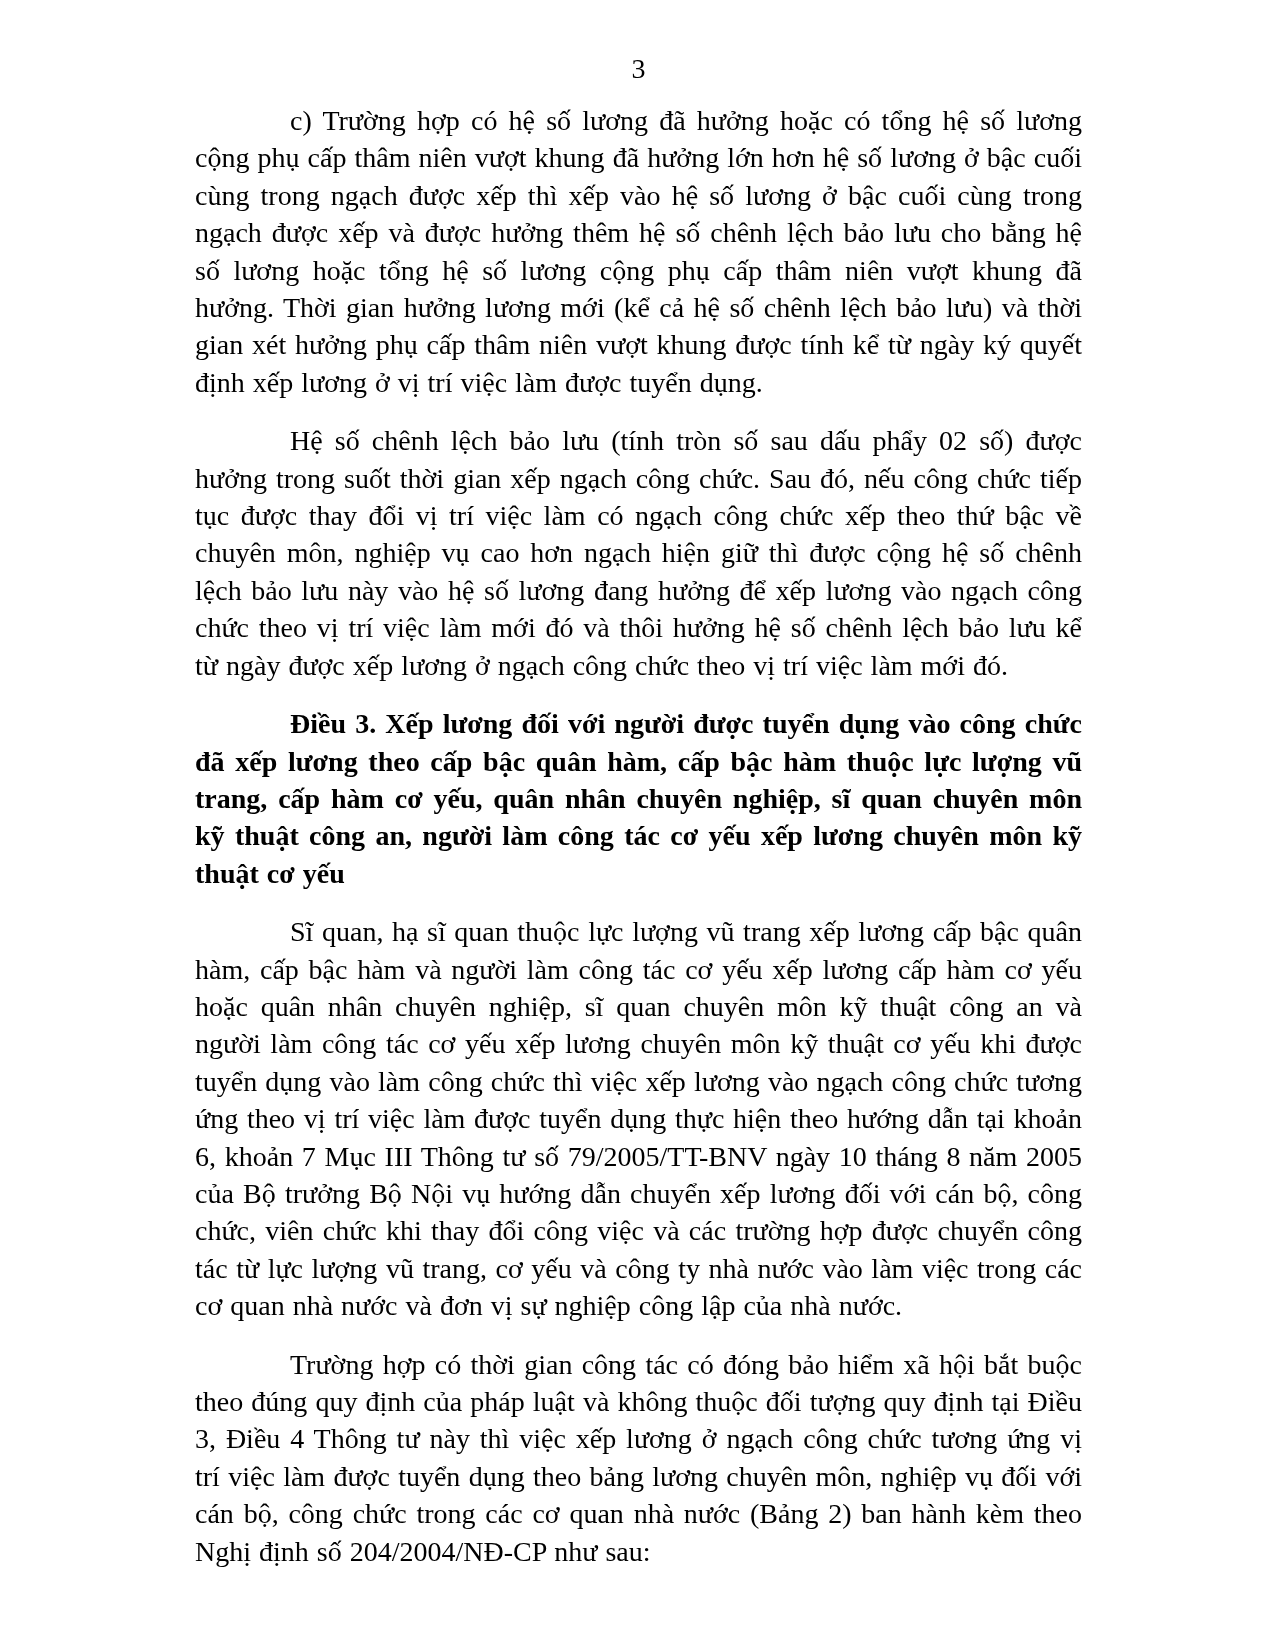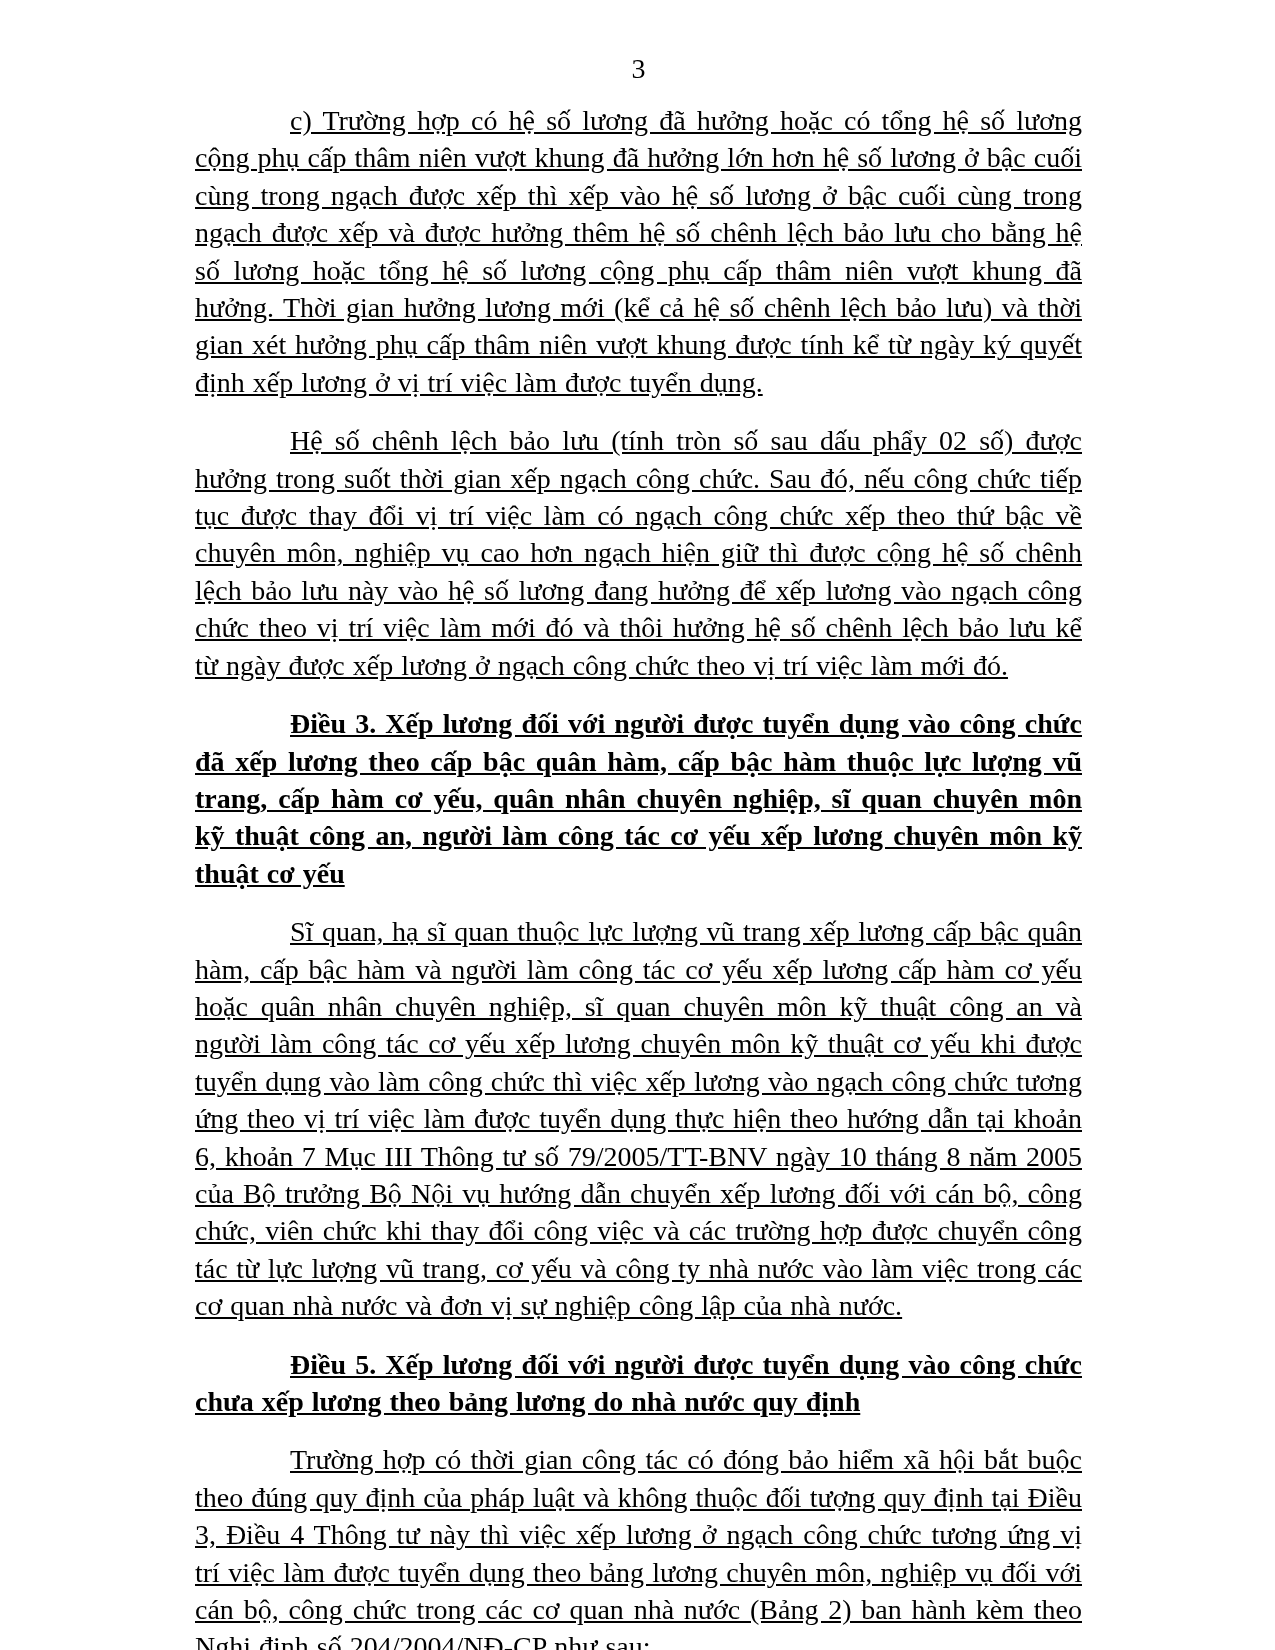--- a/index.html
+++ b/index.html
@@ -25,38 +25,36 @@
     line-height: 34px;
     margin: 0 0 16px 0;
   }
   .doc p {
     margin: 0 0 21px 0;
     font-size: 28px;
     line-height: 37.4px;
     text-align: justify;
     text-indent: 95px;
     word-spacing: 1px;
-    text-decoration: underline;
   }
   .doc p.heading {
     font-weight: bold;
   }
 </style>
 </head>
 <body>
 
 <div class="page">
   <div class="page-number">3</div>
 
   <div class="doc">
     <p class="body">c) Trường hợp có hệ số lương đã hưởng hoặc có tổng hệ số lương cộng phụ cấp thâm niên vượt khung đã hưởng lớn hơn hệ số lương ở bậc cuối cùng trong ngạch được xếp thì xếp vào hệ số lương ở bậc cuối cùng trong ngạch được xếp và được hưởng thêm hệ số chênh lệch bảo lưu cho bằng hệ số lương hoặc tổng hệ số lương cộng phụ cấp thâm niên vượt khung đã hưởng. Thời gian hưởng lương mới (kể cả hệ số chênh lệch bảo lưu) và thời gian xét hưởng phụ cấp thâm niên vượt khung được tính kể từ ngày ký quyết định xếp lương ở vị trí việc làm được tuyển dụng.</p>
 
     <p class="body">Hệ số chênh lệch bảo lưu (tính tròn số sau dấu phẩy 02 số) được hưởng trong suốt thời gian xếp ngạch công chức. Sau đó, nếu công chức tiếp tục được thay đổi vị trí việc làm có ngạch công chức xếp theo thứ bậc về chuyên môn, nghiệp vụ cao hơn ngạch hiện giữ thì được cộng hệ số chênh lệch bảo lưu này vào hệ số lương đang hưởng để xếp lương vào ngạch công chức theo vị trí việc làm mới đó và thôi hưởng hệ số chênh lệch bảo lưu kể từ ngày được xếp lương ở ngạch công chức theo vị trí việc làm mới đó.</p>
 
     <p class="heading">Điều 3. Xếp lương đối với người được tuyển dụng vào công chức đã xếp lương theo cấp bậc quân hàm, cấp bậc hàm thuộc lực lượng vũ trang, cấp hàm cơ yếu, quân nhân chuyên nghiệp, sĩ quan chuyên môn kỹ thuật công an, người làm công tác cơ yếu xếp lương chuyên môn kỹ thuật cơ yếu</p>
 
     <p class="body">Sĩ quan, hạ sĩ quan thuộc lực lượng vũ trang xếp lương cấp bậc quân hàm, cấp bậc hàm và người làm công tác cơ yếu xếp lương cấp hàm cơ yếu hoặc quân nhân chuyên nghiệp, sĩ quan chuyên môn kỹ thuật công an và người làm công tác cơ yếu xếp lương chuyên môn kỹ thuật cơ yếu khi được tuyển dụng vào làm công chức thì việc xếp lương vào ngạch công chức tương ứng theo vị trí việc làm được tuyển dụng thực hiện theo hướng dẫn tại khoản 6, khoản 7 Mục III Thông tư số 79/2005/TT-BNV ngày 10 tháng 8 năm 2005 của Bộ trưởng Bộ Nội vụ hướng dẫn chuyển xếp lương đối với cán bộ, công chức, viên chức khi thay đổi công việc và các trường hợp được chuyển công tác từ lực lượng vũ trang, cơ yếu và công ty nhà nước vào làm việc trong các cơ quan nhà nước và đơn vị sự nghiệp công lập của nhà nước.</p>
 
-    <p class="heading">Điều 5. Xếp lương đối với người được tuyển dụng vào công chức chưa xếp lương theo bảng lương do nhà nước quy định</p>
 
     <p class="body">Trường hợp có thời gian công tác có đóng bảo hiểm xã hội bắt buộc theo đúng quy định của pháp luật và không thuộc đối tượng quy định tại Điều 3, Điều 4 Thông tư này thì việc xếp lương ở ngạch công chức tương ứng vị trí việc làm được tuyển dụng theo bảng lương chuyên môn, nghiệp vụ đối với cán bộ, công chức trong các cơ quan nhà nước (Bảng 2) ban hành kèm theo Nghị định số 204/2004/NĐ-CP như sau:</p>
   </div>
 </div>
 
 </body></html>

